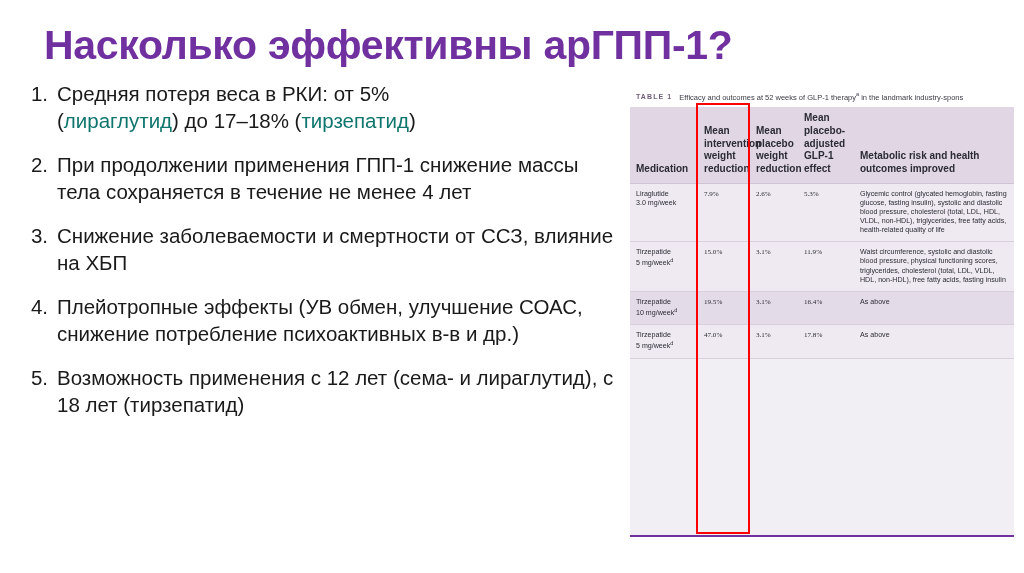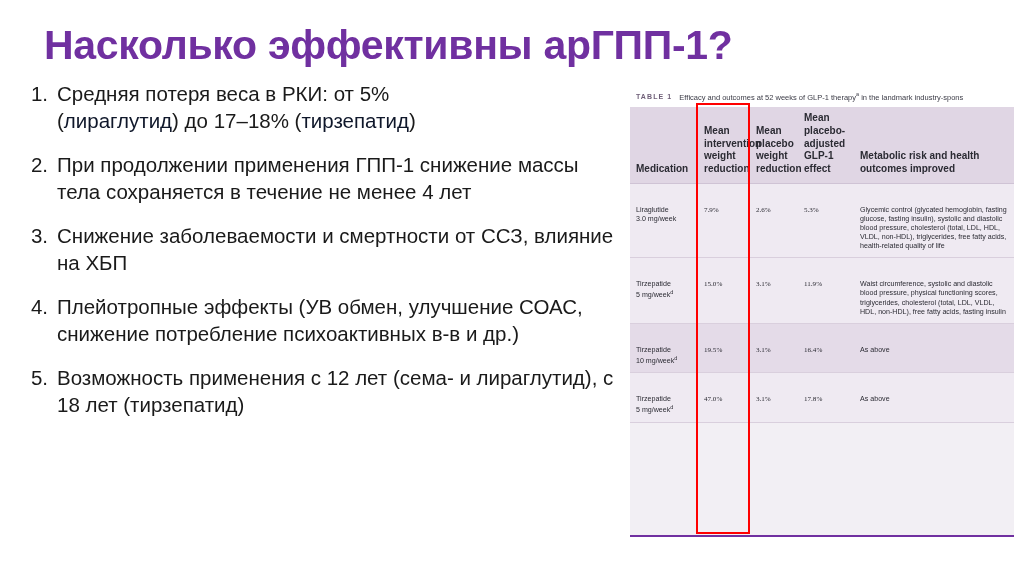--- a/index.html
+++ b/index.html
@@ -51,21 +51,21 @@
     flex: 0 0 auto;
     width: 30px;
     text-align: right;
     padding-right: 9px;
     color: #1a1a1a;
   }
   .bullet-text {
     flex: 1 1 auto;
   }
   .hl {
-    color: #0f172a;
+    color: #0f766e;
   }
   
   .figure {
     position: absolute;
     left: 630px;
     top: 85px;
     width: 384px;
     height: 452px;
     background: #f2eff4;
   }
@@ -106,21 +106,21 @@
     font-weight: bold;
     text-align: left;
     vertical-align: bottom;
     padding: 5px 5px 7px 6px;
     font-size: 10px;
     color: #2b2b33;
     border-bottom: 1px solid #cfc3d5;
   }
   .tbl tbody td {
     vertical-align: top;
-    padding: 22px 5px 6px 6px;
+    padding: 6px 5px 6px 6px;
     border-bottom: 1px solid #d9cfdd;
     background: #efeaf2;
   }
   .tbl tbody tr.alt td {
     background: #e4dbe8;
   }
   .tbl tbody td.num { text-align: left; font-family: Liberation Serif, serif; }
   .tbl tbody td sup { font-size: 5.5px; }
   .fig-bottom-rule {
     position: absolute;

